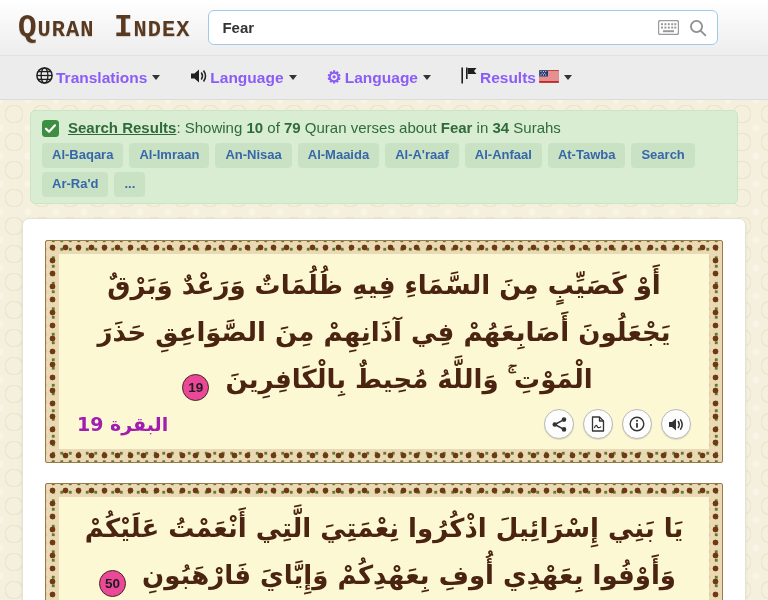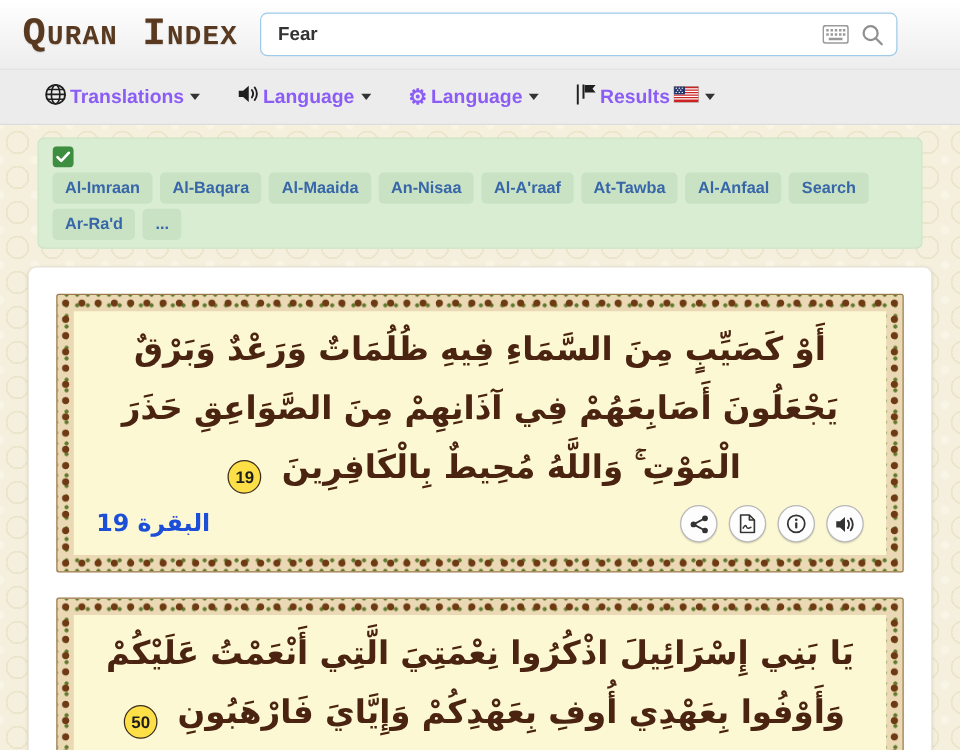--- a/index.html
+++ b/index.html
@@ -91,28 +91,28 @@
   }
   .card-inner { background:#fcf8d4; padding:8px 18px 10px; }
   .ayah {
     direction:rtl; text-align:center; color:#4a2410; font-weight:700;
     font-size:26px; line-height:47px;
     font-family:"DejaVu Sans", "Liberation Serif", sans-serif;
   }
   .verse-num {
     display:inline-flex; align-items:center; justify-content:center;
     width:27px; height:27px; border:1.6px solid #3c2c1a; border-radius:50%;
-    background:#fde047; color:#1d1d1d; font-size:13.5px; font-weight:700;
+    background:#ec4899; color:#1d1d1d; font-size:13.5px; font-weight:700;
     font-family:"Liberation Sans",sans-serif; margin:0 7px; vertical-align:-4px;
   }
   .card-footer {
     display:flex; justify-content:space-between; align-items:center; margin-top:6px;
   }
   .surah-label {
-    direction:rtl; color:#1d4ed8; font-weight:700; font-size:19px; cursor:pointer;
+    direction:rtl; color:#a21caf; font-weight:700; font-size:19px; cursor:pointer;
     font-family:"DejaVu Sans","Liberation Sans",sans-serif;
   }
   .actions { display:flex; gap:9px; }
   .act-btn {
     width:30px; height:30px; border-radius:50%; background:#fdfdfd;
     border:1px solid #b9b9b9; display:flex; align-items:center; justify-content:center;
     cursor:pointer; box-shadow:0 1px 1px rgba(0,0,0,.12);
   }
 </style>
 </head>
@@ -223,28 +223,31 @@
 <div class="main">
 
   <div class="banner">
     <div class="banner-flow">
       <span class="check-icon">
         <svg width="17" height="17" viewBox="0 0 17 17">
           <rect width="17" height="17" rx="3.5" fill="#3e8e41"></rect>
           <path d="M4 8.7 l3 3 l6 -6.4" fill="none" stroke="#fff" stroke-width="2.2" stroke-linecap="round" stroke-linejoin="round"></path>
         </svg>
       </span>
+      <span>
+        <span class="sr-link">Search Results</span><span>: </span><span class="banner-msg"><span>Showing </span><span style="font-weight: 700;">10</span><span> of </span><span style="font-weight: 700;">79</span><span> Quran verses about </span><span style="font-weight: 700;">Fear</span><span> in </span><span style="font-weight: 700;">34</span><span> Surahs</span></span>
+      </span>
       <span class="banner-flow">
+          <span class="tag">Al-Baqara</span>
           <span class="tag">Al-Imraan</span>
-          <span class="tag">Al-Baqara</span>
+          <span class="tag">An-Nisaa</span>
           <span class="tag">Al-Maaida</span>
-          <span class="tag">An-Nisaa</span>
           <span class="tag">Al-A'raaf</span>
+          <span class="tag">Al-Anfaal</span>
           <span class="tag">At-Tawba</span>
-          <span class="tag">Al-Anfaal</span>
           <span class="tag">Search</span>
           <span class="tag">Ar-Ra'd</span>
           <span class="tag">...</span>
         </span>
     </div>
   </div>
 
   <div class="panel">
 
     <div class="ornate">

